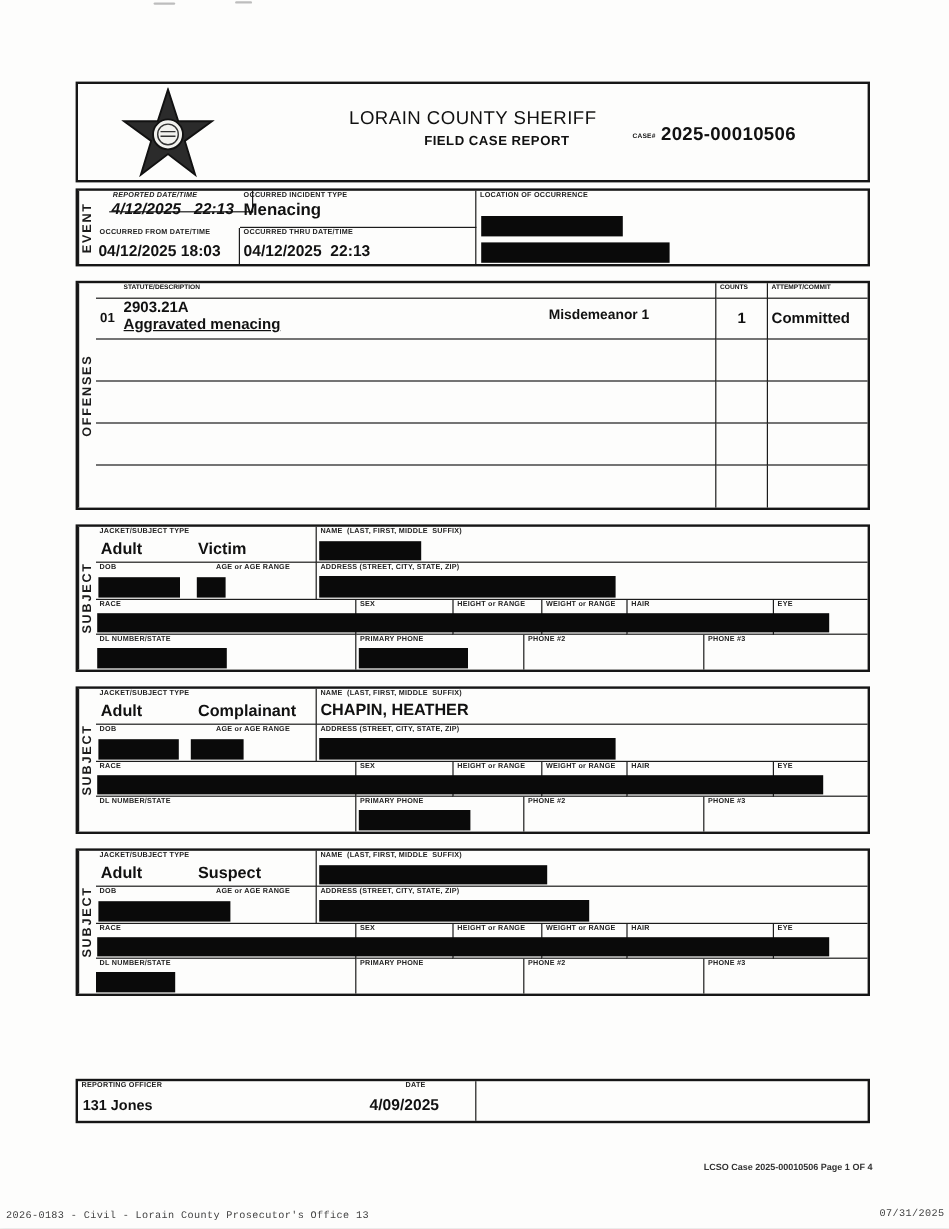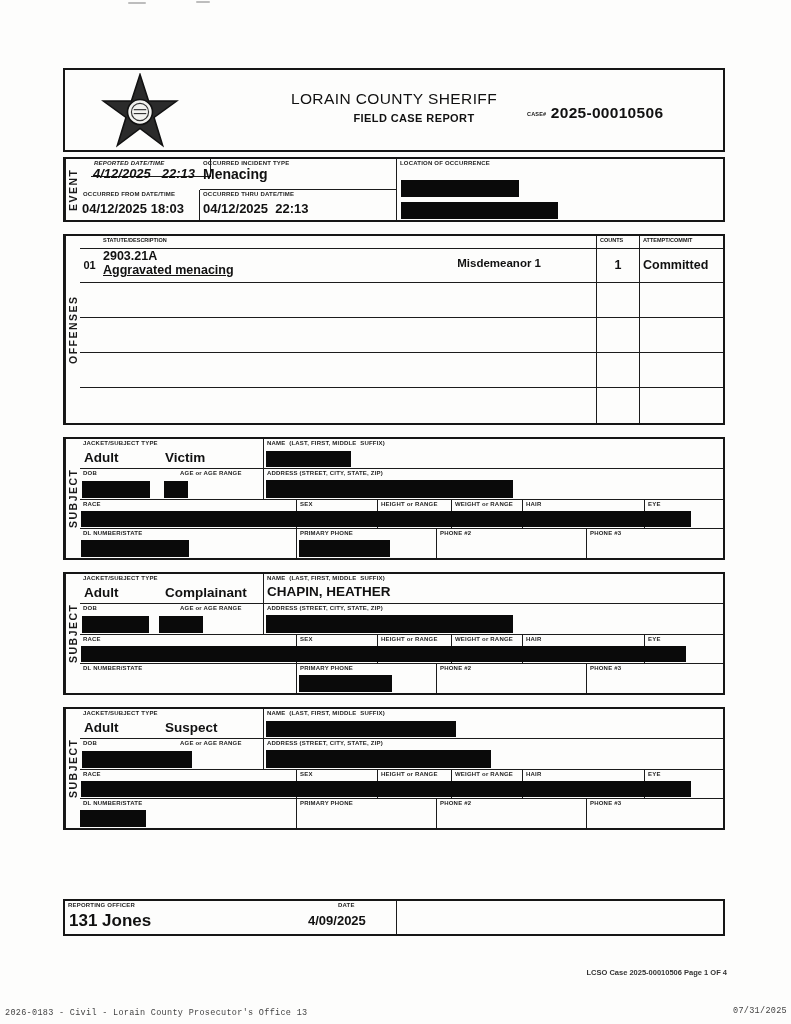--- a/index.html
+++ b/index.html
@@ -309,21 +309,21 @@
       <div class="cell" style="left:507px;top:0;width:136px;height:29px;">
           <div class="tlabel">PHONE #3</div>
         </div>
     </div>
   </div>
 
   <div class="box" style="left:63px;top:899px;width:662px;height:37px;">
     <div class="cell br" style="left:0;top:0;width:332px;height:33px;">
       <span class="tlabel" style="position:absolute;left:0;top:0;">REPORTING OFFICER</span>
       <span class="tlabel" style="position:absolute;left:270px;top:0;">DATE</span>
-      <div class="val" style="position:absolute;left:4px;top:13px;font-size:17px;">131 Jones</div>
+      <div class="val" style="position:absolute;left:4px;top:13px;font-size:12px;">131 Jones</div>
       <div class="val" style="position:absolute;left:243px;top:13px;font-size:13px;">4/09/2025</div>
     </div>
   </div>
 
   <div class="pageinfo">LCSO Case 2025-00010506 Page 1 OF 4</div>
   <div class="docref">2026-0183 - Civil - Lorain County Prosecutor's Office 13</div>
   <div class="printdate">07/31/2025</div>
 
 </div>
 

